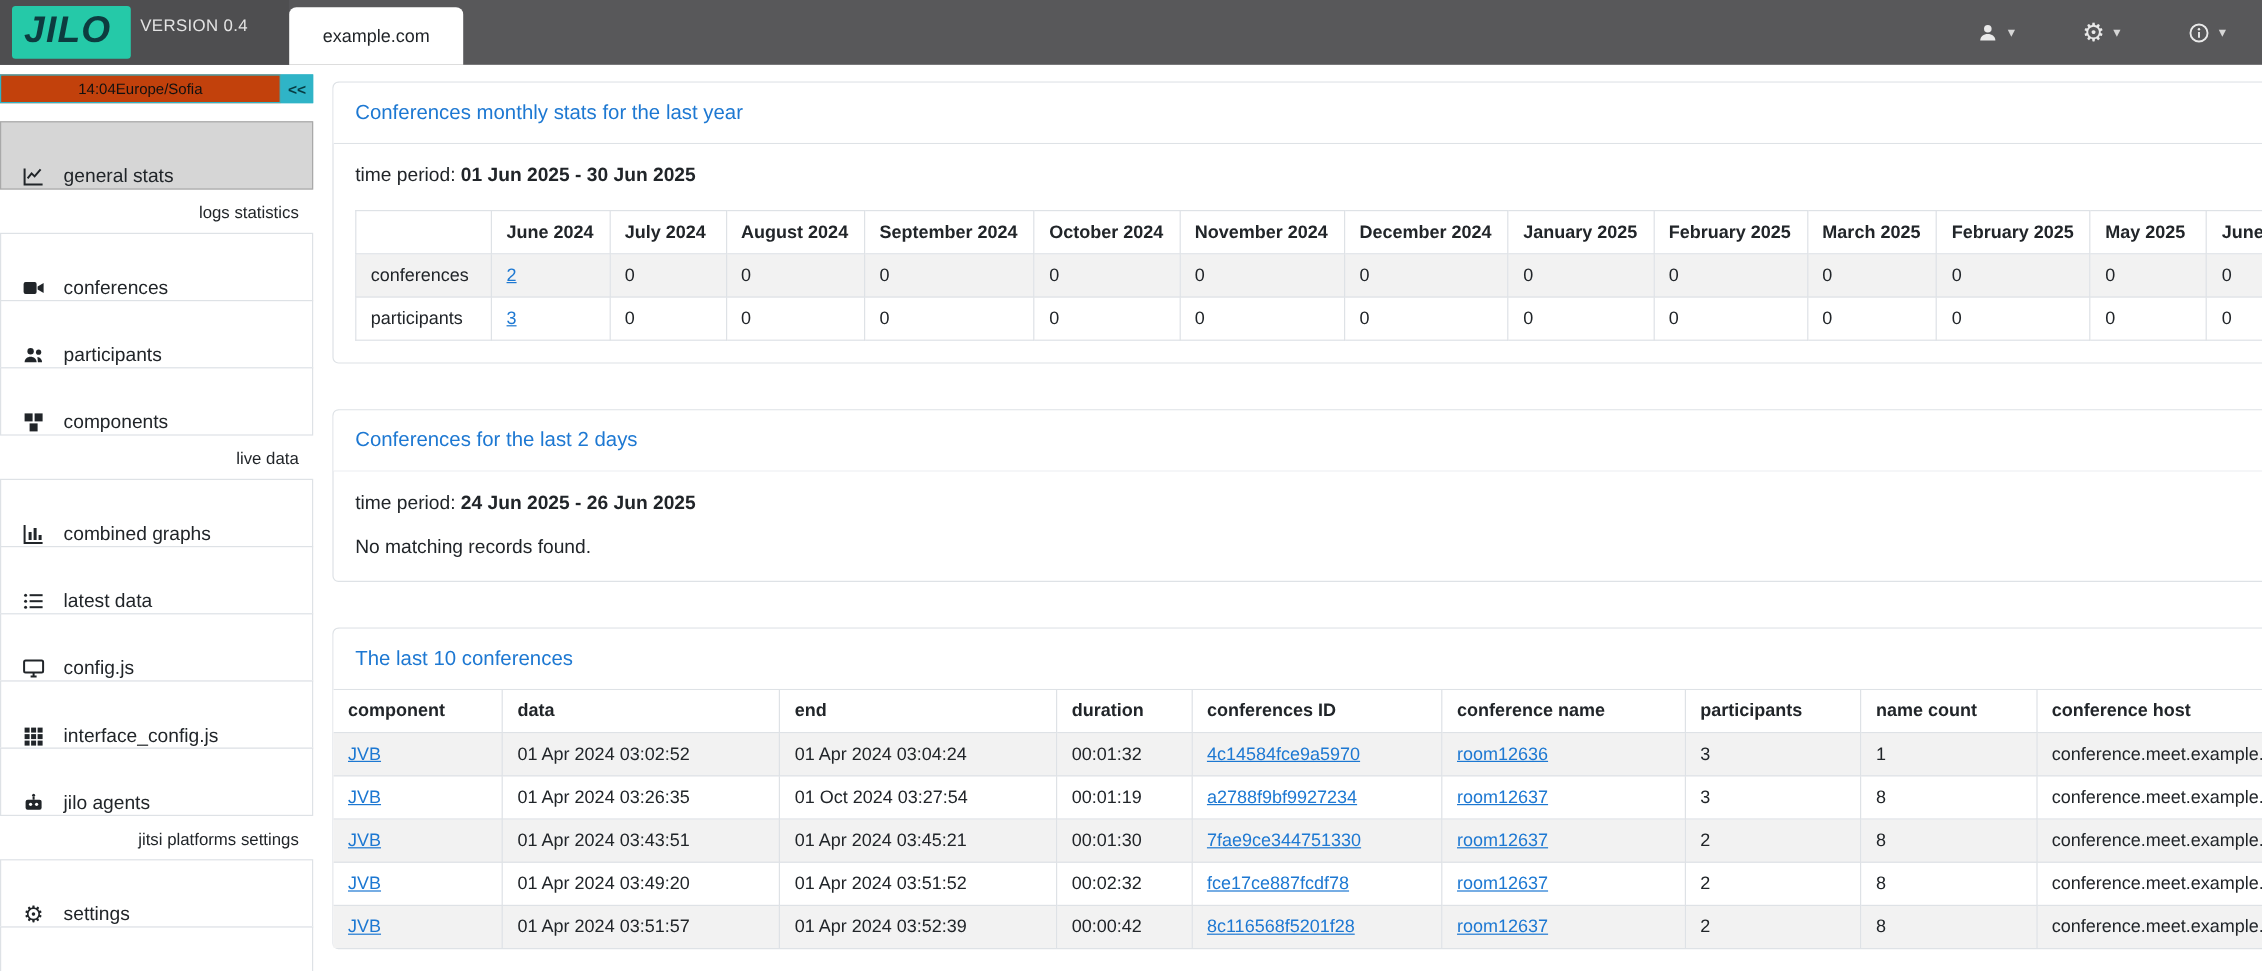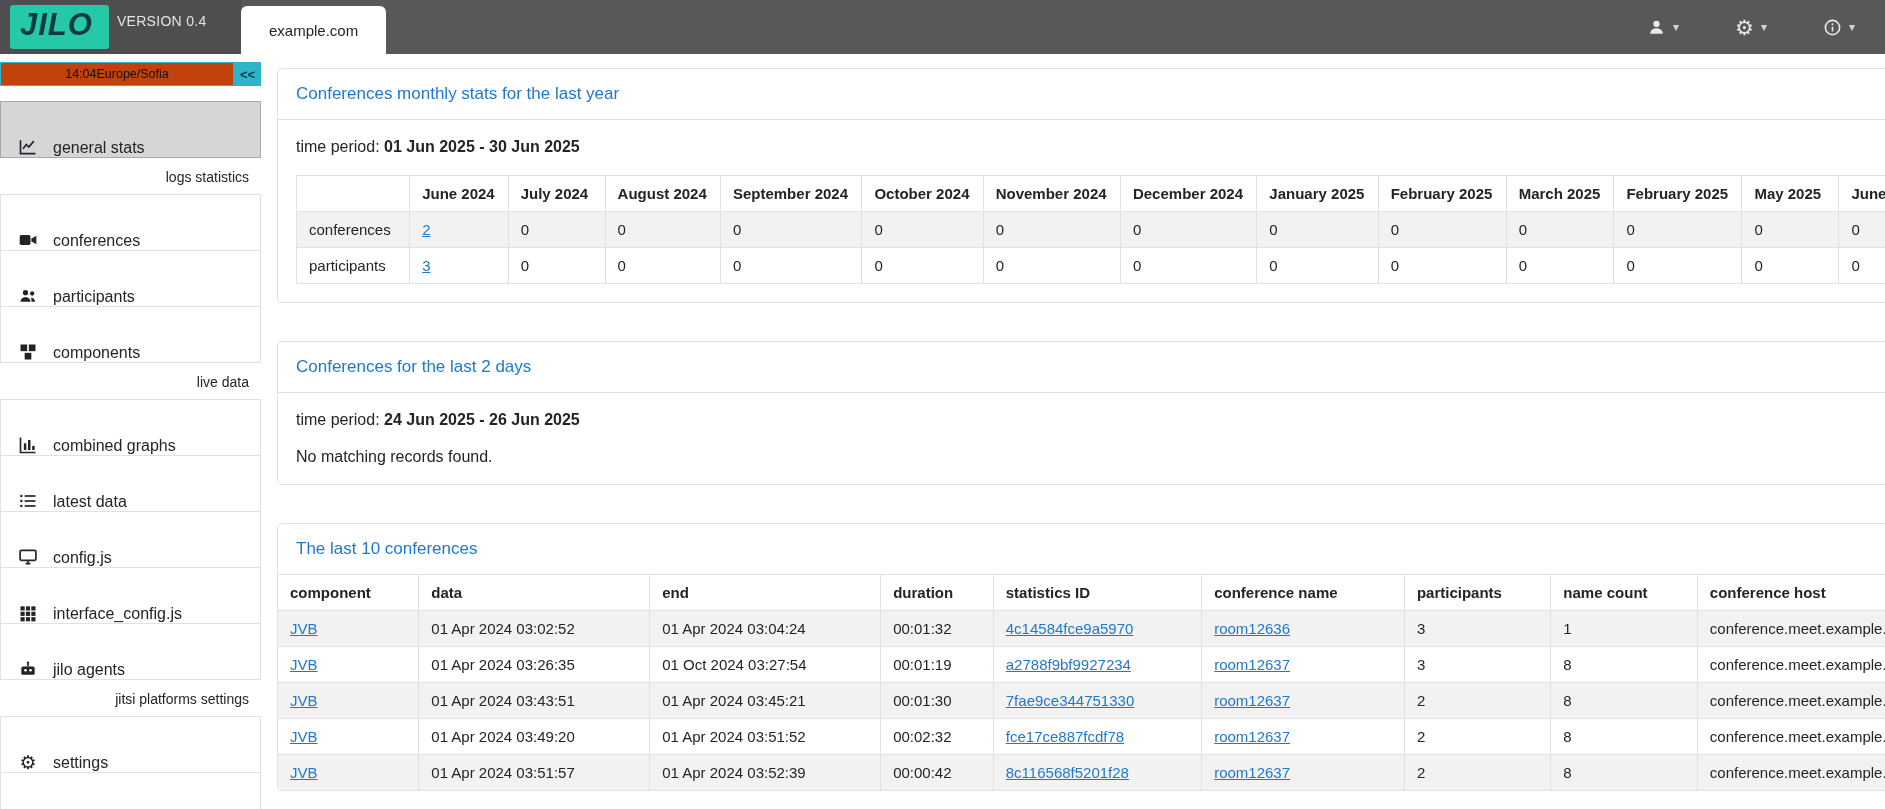--- a/index.html
+++ b/index.html
@@ -333,21 +333,21 @@
       <a href="#" class="card-title" data-interactable="true">The last 10 conferences</a>
     </div>
     <div class="card-body" data-interactable="false" style="padding:0;">
       <table class="data-table t-last10" data-table="cards.last10.table" data-interactable="false" style="border-style:hidden;">
           <thead>
             <tr data-interactable="false">
               <th data-interactable="false">component</th>
               <th data-interactable="false">data</th>
               <th data-interactable="false">end</th>
               <th data-interactable="false">duration</th>
-              <th data-interactable="false">statistics ID</th>
+              <th data-interactable="false">conferences ID</th>
               <th data-interactable="false">conference name</th>
               <th data-interactable="false">participants</th>
               <th data-interactable="false">name count</th>
               <th data-interactable="false">conference host</th>
             </tr>
           </thead>
           <tbody>
             <tr data-interactable="false">
               <td data-interactable="false"><a href="#" data-interactable="true">JVB</a></td>
               <td data-interactable="false">01 Apr 2024 03:02:52</td>

